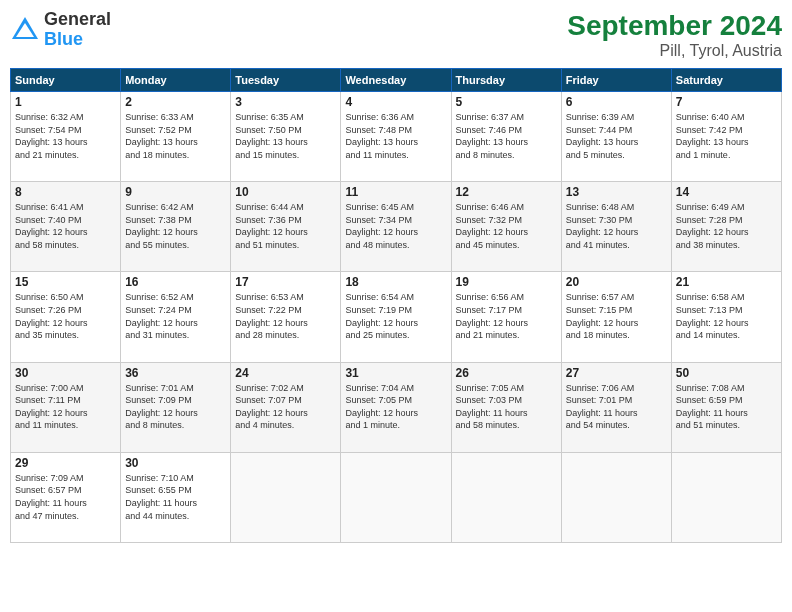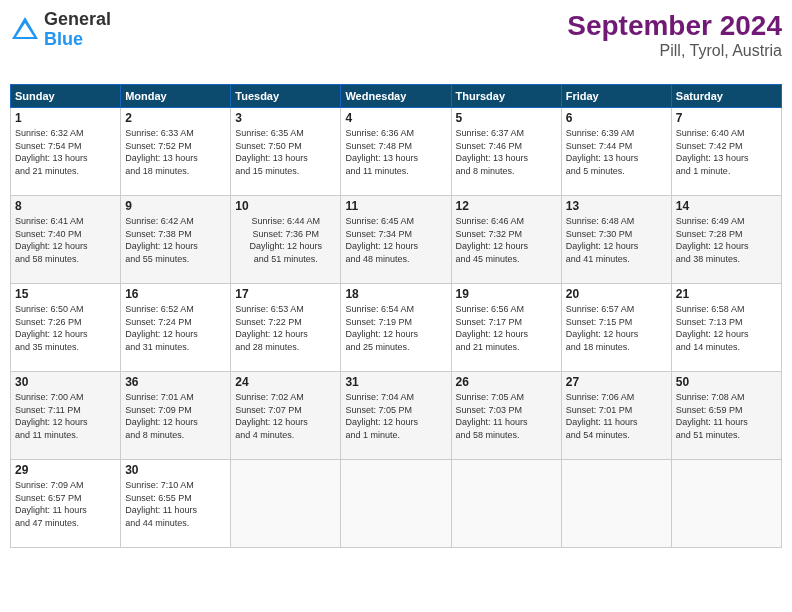--- a/index.html
+++ b/index.html
@@ -9,21 +9,20 @@
       font-family: Arial, sans-serif;
       background: #fff;
       overflow: hidden;
     }
     .page {
       width: 792px;
       height: 553px;
       padding: 10px;
       display: flex;
       flex-direction: column;
-      gap: 16px;
     }
     .header {
       display: flex;
       justify-content: space-between;
       align-items: flex-start;
       margin-bottom: 8px;
     }
     .logo {
       display: flex;
       align-items: center;
@@ -47,21 +46,21 @@
       width: 30px;
       height: 30px;
       margin-right: 4px;
     }
     .title-block {
       text-align: right;
     }
     .month-title {
       font-size: 28px;
       font-weight: bold;
-      color: #701a75;
+      color: #15803d;
     }
     .location {
       font-size: 16px;
       color: #555;
     }
     .calendar {
       flex: 1;
       border-collapse: collapse;
       width: 100%;
       font-size: 10px;
@@ -199,21 +198,21 @@
           </td>
           <td>
             <span class="day-num">9</span>
             <div class="day-info" style="white-space: pre-line;">Sunrise: 6:42 AM
 Sunset: 7:38 PM
 Daylight: 12 hours
 and 55 minutes.</div>
           </td>
           <td>
             <span class="day-num">10</span>
-            <div class="day-info" style="white-space: pre-line; text-align: center;">Sunrise: 6:44 AM
+            <div class="day-info" style="white-space: pre-line;">Sunrise: 6:44 AM
 Sunset: 7:36 PM
 Daylight: 12 hours
 and 51 minutes.</div>
           </td>
           <td>
             <span class="day-num">11</span>
             <div class="day-info" style="white-space: pre-line;">Sunrise: 6:45 AM
 Sunset: 7:34 PM
 Daylight: 12 hours
 and 48 minutes.</div>

